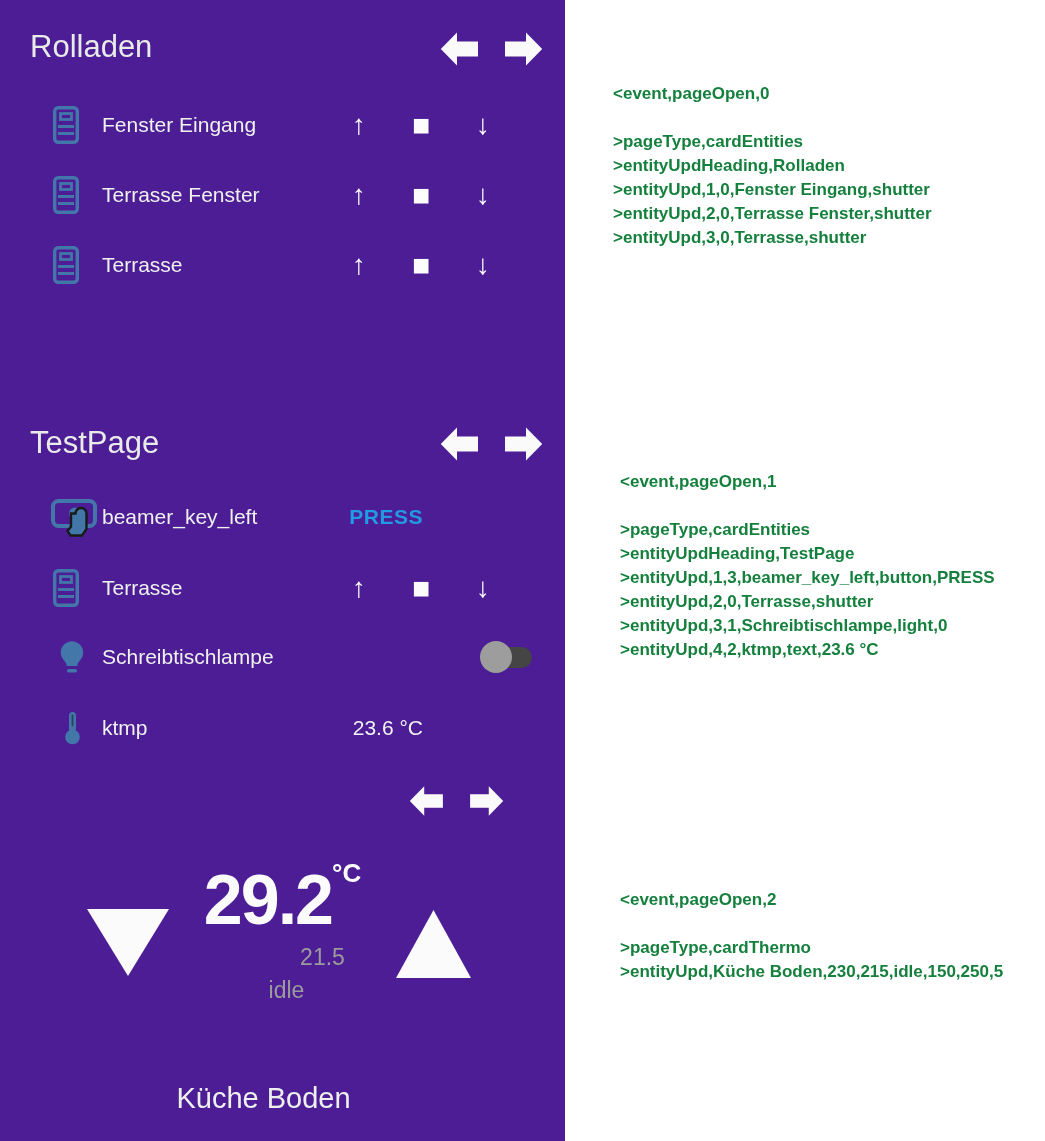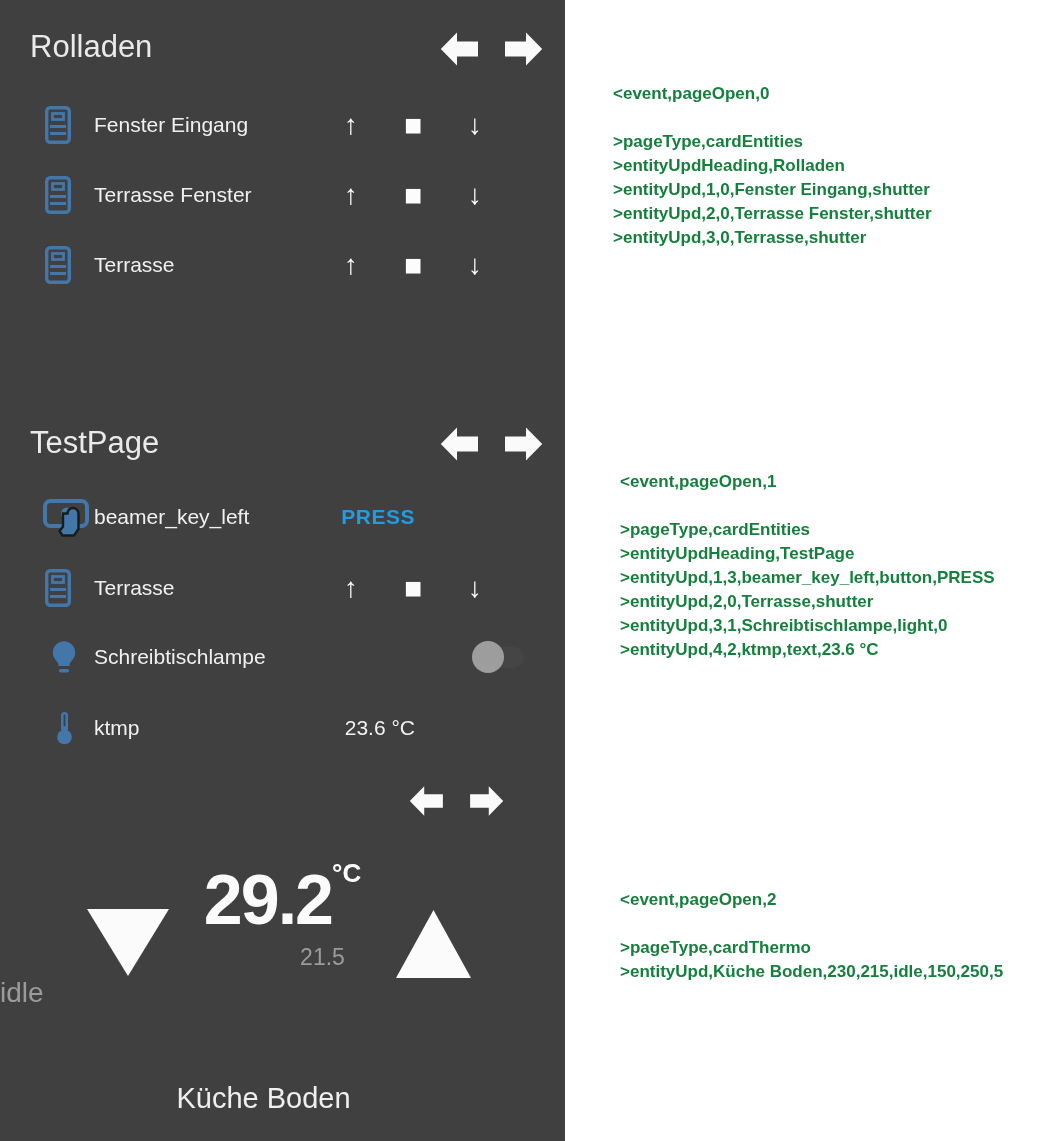--- a/index.html
+++ b/index.html
@@ -1,25 +1,25 @@
 <!DOCTYPE html>
 <html><head>
 <meta charset="utf-8">
 <style>
   html,body{margin:0;padding:0;background:#fff;}
   .root{position:relative;width:1045px;height:1141px;background:#ffffff;overflow:hidden;
         font-family:"Liberation Sans",sans-serif;}
   
-  .screen{position:absolute;left:0;top:0;width:565px;height:1141px;background:#404040;text-decoration:underline;}
+  .screen{position:absolute;left:0;top:0;width:565px;height:1141px;background:#4c1d95;text-decoration:underline;}
   .heading{position:absolute;left:30px;font-size:31px;font-weight:400;color:#e9ebe9;line-height:37px;}
   .nav{position:absolute;cursor:pointer;display:block;}
   .nav svg{display:block;}
   .nav path{fill:#fafafa;}
   
-  .row{position:absolute;left:4px;width:449px;height:44px;}
+  .row{position:absolute;left:12px;width:449px;height:44px;}
   .eicon{position:absolute;left:41px;top:50%;transform:translateY(-50%);color:#4377a9;display:flex;}
   .eicon svg{display:block;}
   .elabel{position:absolute;left:90px;top:0;line-height:44px;font-size:21px;color:#eff1ef;white-space:nowrap;}
   .ctl{position:absolute;top:0;width:36px;text-align:center;line-height:44px;
        color:#fcfcfc;font-size:28px;cursor:pointer;user-select:none;}
   .ctl.up{left:329px;}
   .ctl.stop{left:391px;font-size:30px;}
   .ctl.down{left:453px;}
   .row-value{position:absolute;right:38px;top:0;line-height:44px;font-size:21px;color:#f2f2f2;white-space:nowrap;}
   .press{color:#219be4;font-weight:700;letter-spacing:.5px;cursor:pointer;}
@@ -28,21 +28,21 @@
   .toggle .track{position:absolute;left:2px;top:12px;width:50px;height:21px;border-radius:11px;background:#454545;}
   .toggle .knob{position:absolute;left:0px;top:6px;width:32px;height:32px;border-radius:50%;background:#9d9d9d;}
   
   .thermo-temp{position:absolute;left:0;top:833px;width:565px;text-align:center;
                font-size:70px;font-weight:700;letter-spacing:-2px;color:#fbfbfb;line-height:80px;white-space:nowrap;}
   .thermo-temp .deg{font-size:26px;font-weight:700;letter-spacing:0;vertical-align:42px;}
   .tri{position:absolute;cursor:pointer;}
   .tri svg{display:block;}
   .tri path{fill:#fbfbfb;}
   .thermo-target{position:absolute;left:0;top:944px;width:645px;text-align:center;font-size:23px;color:#9b9b9b;}
-  .thermo-state{position:absolute;left:0;top:977px;width:573px;text-align:left;font-size:28px;color:#9b9b9b;}
+  .thermo-state{position:absolute;left:0;top:977px;width:573px;text-align:center;font-size:23px;color:#9b9b9b;}
   .thermo-title{position:absolute;left:0;top:1082px;width:527px;text-align:center;font-size:29px;color:#eef0ee;white-space:nowrap;}
   
   .log-block{position:absolute;color:#15803d;font-weight:700;font-size:17px;line-height:24px;white-space:nowrap;}
   .log-gap{height:24px;}
 </style>
 </head>
 <body>
 
 <div class="root">
 

